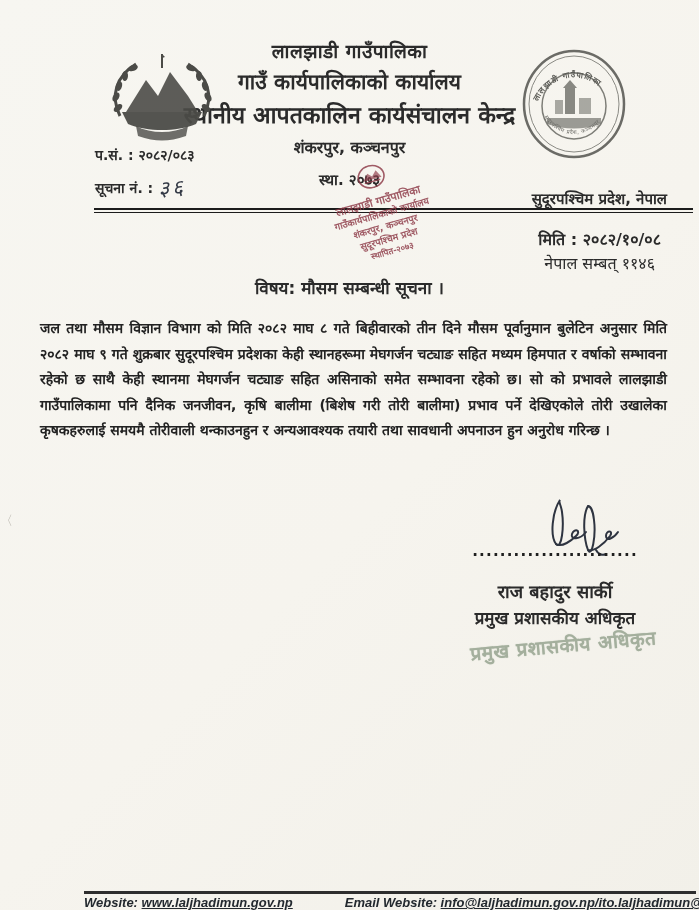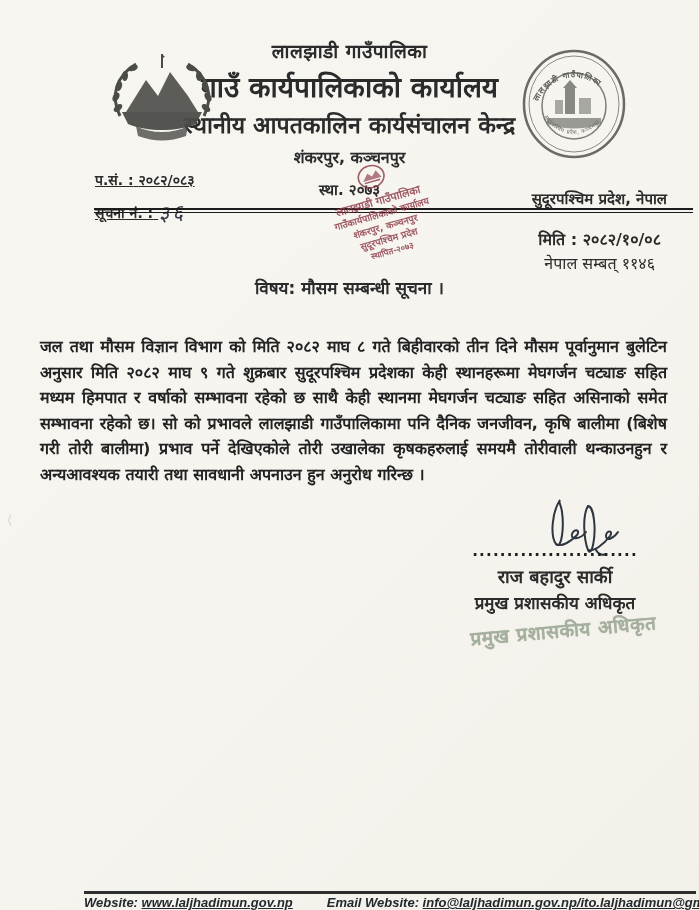--- a/index.html
+++ b/index.html
@@ -11,31 +11,31 @@
   .page {
     position:relative; width:699px; height:910px; overflow:hidden;
     background:linear-gradient(135deg,#f7f6f1 0%,#f6f4ee 55%,#f2f0e9 100%);
     color:#2b2b2b;
   }
   .abs { position:absolute; }
 
   
   .header { position:absolute; left:0; top:38px; width:699px; text-align:center; }
   .h-line1 { font-size:19px; font-weight:700; letter-spacing:.5px; }
-  .h-line2 { font-size:28px; font-weight:700; margin-top:3px; }
+  .h-line2 { font-size:21px; font-weight:700; margin-top:3px; }
   .h-line3 { font-size:23px; font-weight:700; margin-top:3px; }
   .h-line4 { font-size:16px; font-weight:700; margin-top:6px; }
   .h-line5 { font-size:15px; font-weight:700; margin-top:11px; }
 
   
   .emblem-left { left:106px; top:50px; width:112px; height:96px; }
   .seal-right  { left:521px; top:48px; width:106px; height:112px; }
 
   
-  .refs { left:95px; top:170px; font-size:14px; font-weight:700;text-decoration:underline; }
+  .refs { left:95px; top:145px; font-size:14px; font-weight:700; }
   .refs .row { margin-bottom:7px; }
   .hand-number {
     display:inline-block; font-size:21px; font-weight:400;
     font-style:italic; transform:rotate(-4deg) translateY(2px);
     color:#343a46; letter-spacing:3px;
   }
   .rule-double {
     left:94px; top:208px; width:599px; height:5px;
     border-top:2.5px solid #1c1c1c; border-bottom:1.5px solid #1c1c1c;
   }
@@ -53,43 +53,43 @@
   .center-stamp .s2 { font-size:9.5px; font-weight:700; }
   .center-stamp .s3 { font-size:9.5px; font-weight:700; }
   .center-stamp .s4 { font-size:9.5px; font-weight:700; }
   .center-stamp .s5 { font-size:8.5px; font-weight:700; }
   .stamp-emblem { width:30px; height:24px; margin:0 auto 1px auto; }
 
   
   .subject { left:0; top:276px; width:699px; text-align:center; font-size:17px; font-weight:700; }
   .body-text {
     left:40px; top:316px; width:627px;
-    font-size:16px; line-height:25.5px; font-weight:600;
-    text-align:justify; color:#222;margin-top:18px;
+    font-size:14px; line-height:25.5px; font-weight:600;
+    text-align:justify; color:#222;
   }
 
   
   .sig-wrap { left:440px; top:498px; width:230px; text-align:center; }
   .sig-svg { position:absolute; left:82px; top:-2px; width:120px; height:62px; }
   .sig-dots {
     position:relative; margin-top:44px; font-size:15px; font-weight:800;
     letter-spacing:1.2px; color:#1f1f1f; white-space:nowrap;
   }
-  .sig-name { font-size:18px; font-weight:700; margin-top:4px; }
+  .sig-name { font-size:18px; font-weight:700; margin-top:19px; }
   .sig-desig { font-size:17px; font-weight:700; margin-top:3px; }
   .sig-stamp {
     display:inline-block; margin-top:4px; transform:rotate(-5deg) translateX(8px);
     font-size:19px; font-weight:800; color:#74876e; opacity:.62;
     letter-spacing:.5px; text-shadow:0 0 1px #9aa894;
   }
 
   
   .footer-rule { left:84px; top:891px; width:612px; height:2.5px; background:#2e2e2e; }
   .footer {
-    left:84px; top:895px; width:612px; display:flex; gap:34px;
+    left:84px; top:895px; width:612px; display:flex; gap:52px;
     font-family:"Liberation Sans","DejaVu Sans",sans-serif;
     font-style:italic; font-size:13px; font-weight:700; color:#23292f;
     white-space:nowrap;
   }
   .footer a-like, .u { text-decoration:underline; }
   .scan-mark { left:0; top:512px; width:10px; height:14px; color:#b9b6ae; font-size:13px; }
 </style>
 </head>
 <body>
 

